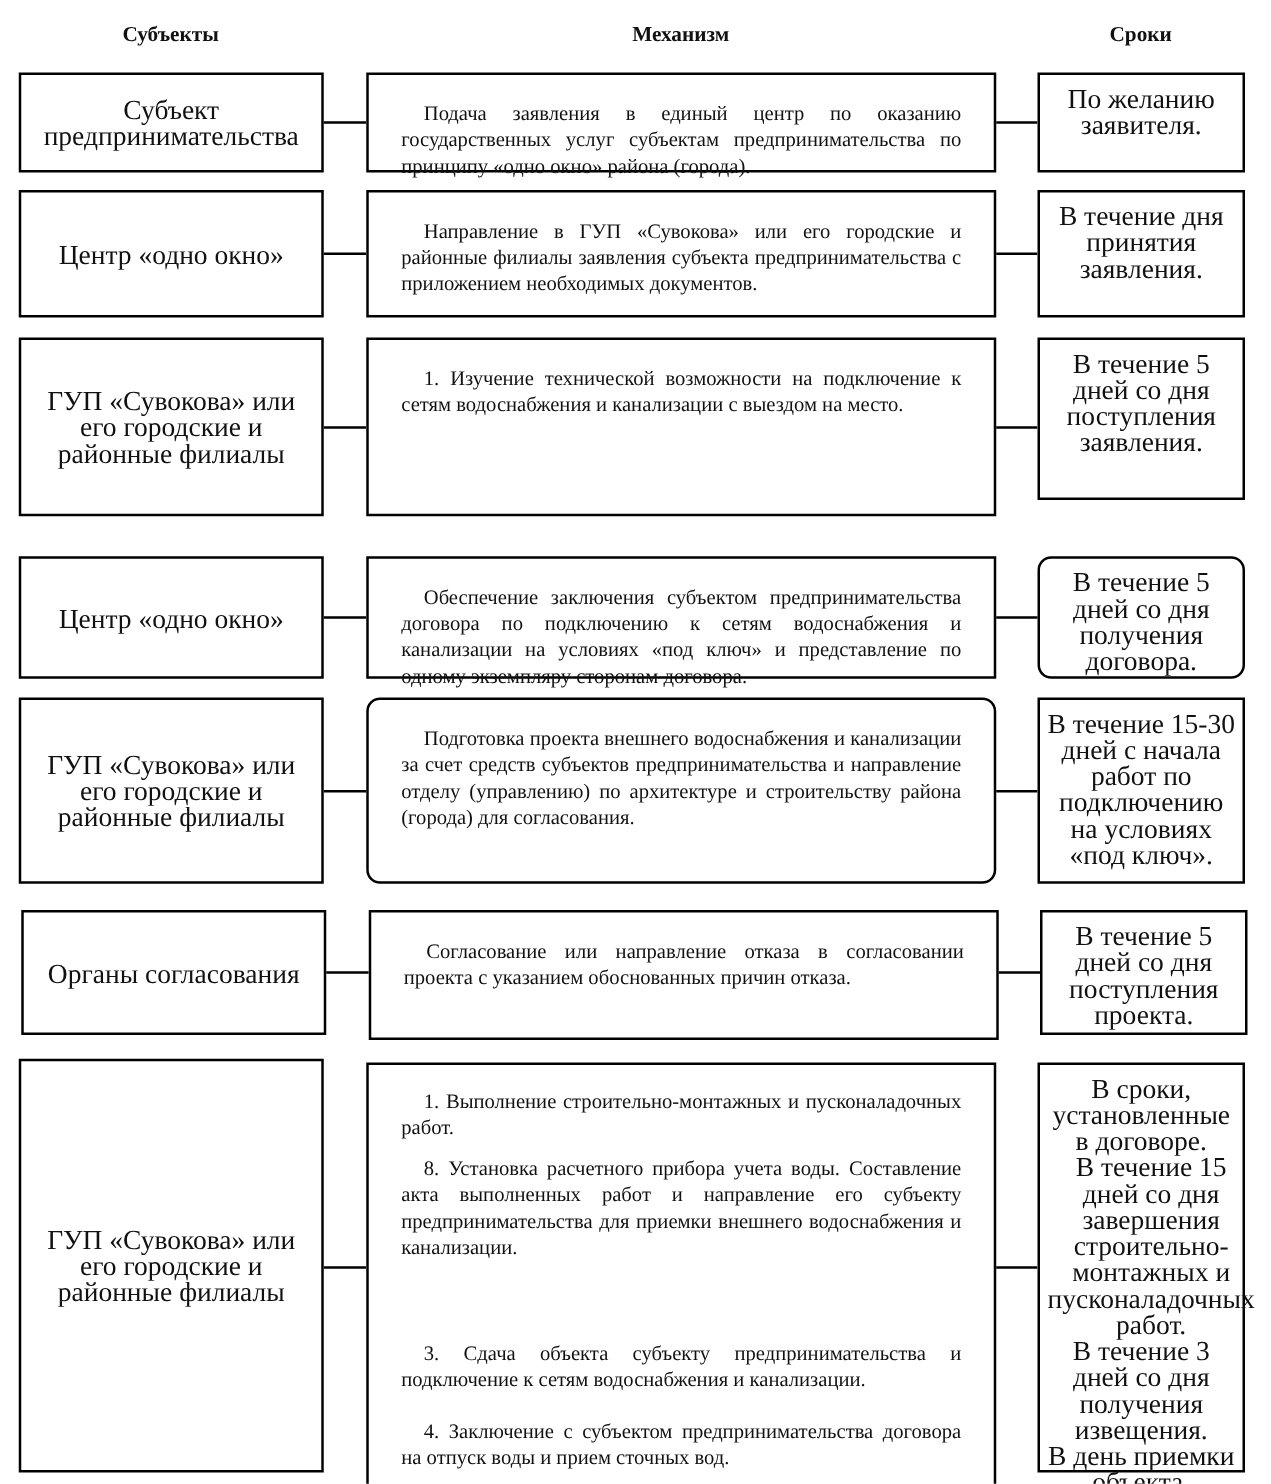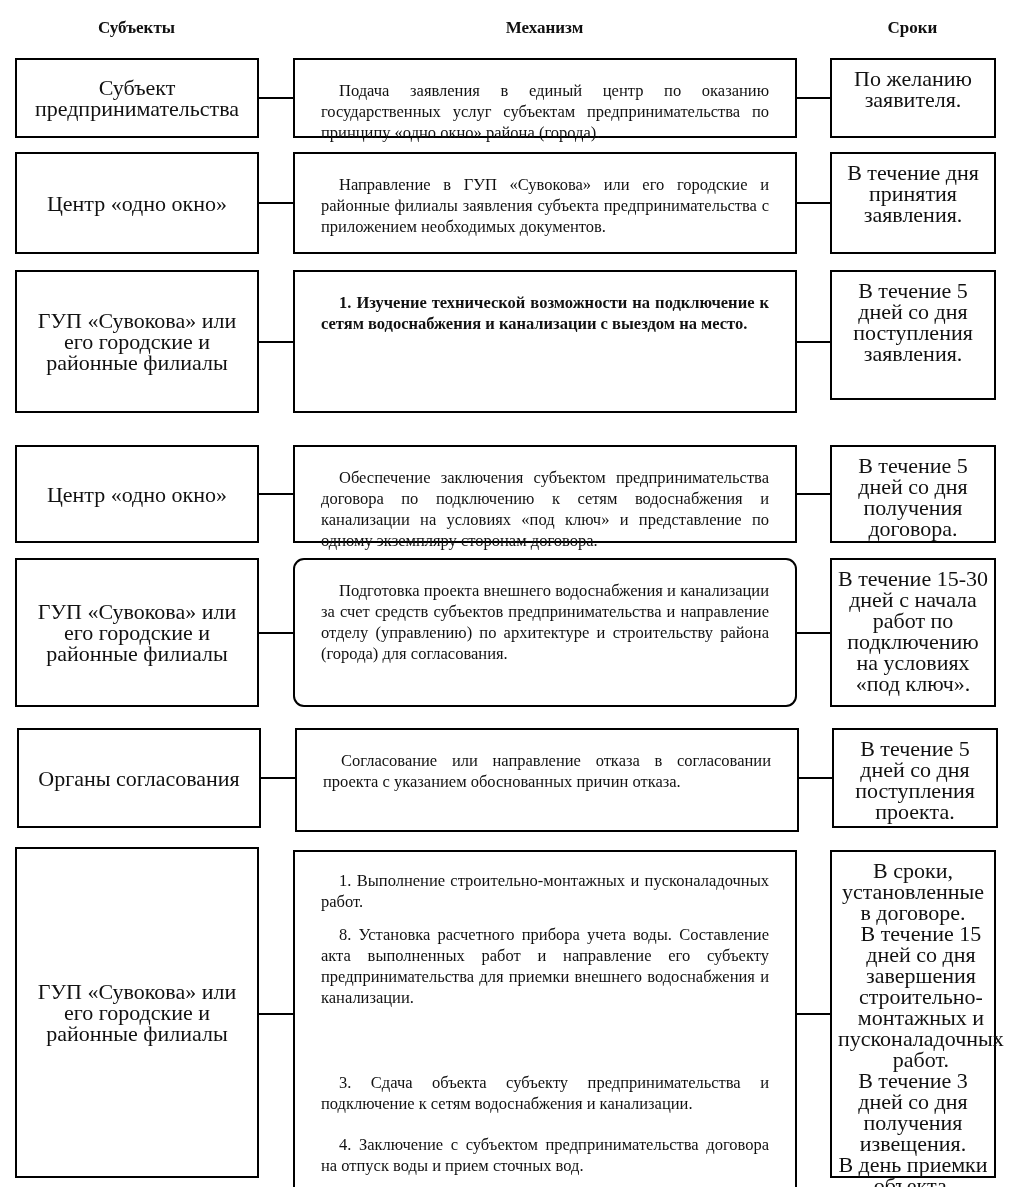--- a/index.html
+++ b/index.html
@@ -44,37 +44,37 @@
   </div>
 <div class="conn" style="left:797px;top:202px;width:33px;"></div>
 <div class="box right" style="left:830px;top:152px;width:166px;height:102px;">
     <span>В течение дня принятия заявления.</span>
   </div>
 
 <div class="box left" style="left:15px;top:270px;width:244px;height:143px;">
     <span>ГУП «Сувокова» или его городские и районные филиалы</span>
   </div>
 <div class="conn" style="left:259px;top:341px;width:34px;"></div>
-<div class="box mid" style="left:293px;top:270px;width:504px;height:143px;font-weight:bold;">
+<div class="box mid" style="left:293px;top:270px;width:504px;height:143px;">
   <p>1. Изучение технической возможности на подключение к сетям водоснабжения и канализации с выездом на место.</p>
 </div>
 <div class="conn" style="left:797px;top:341px;width:33px;"></div>
 <div class="box right" style="left:830px;top:270px;width:166px;height:130px;">
     <span>В течение 5 дней со дня поступления заявления.</span>
   </div>
 
 <div class="box left" style="left:15px;top:445px;width:244px;height:98px;">
     <span>Центр «одно окно»</span>
   </div>
 <div class="conn" style="left:259px;top:493px;width:34px;"></div>
 <div class="box mid" style="left:293px;top:445px;width:504px;height:98px;">
     <p>Обеспечение заключения субъектом предпринимательства договора по подключению к сетям водоснабжения и канализации на условиях «под ключ» и представление по одному экземпляру сторонам договора.</p>
   </div>
 <div class="conn" style="left:797px;top:493px;width:33px;"></div>
-<div class="box right" style="left:830px;top:445px;width:166px;height:98px;">
+<div class="box right" style="left:830px;top:445px;width:166px;height:98px;border-radius:11px;">
     <span>В течение 5 дней со дня получения договора.</span>
   </div>
 
 <div class="box left" style="left:15px;top:558px;width:244px;height:149px;">
     <span>ГУП «Сувокова» или его городские и районные филиалы</span>
   </div>
 <div class="conn" style="left:259px;top:632px;width:34px;"></div>
 <div class="box mid" style="left:293px;top:558px;width:504px;height:149px;border-radius:11px;">
     <p>Подготовка проекта внешнего водоснабжения и канализации за счет средств субъектов предпринимательства и направление отделу (управлению) по архитектуре и строительству района (города) для согласования.</p>
   </div>

